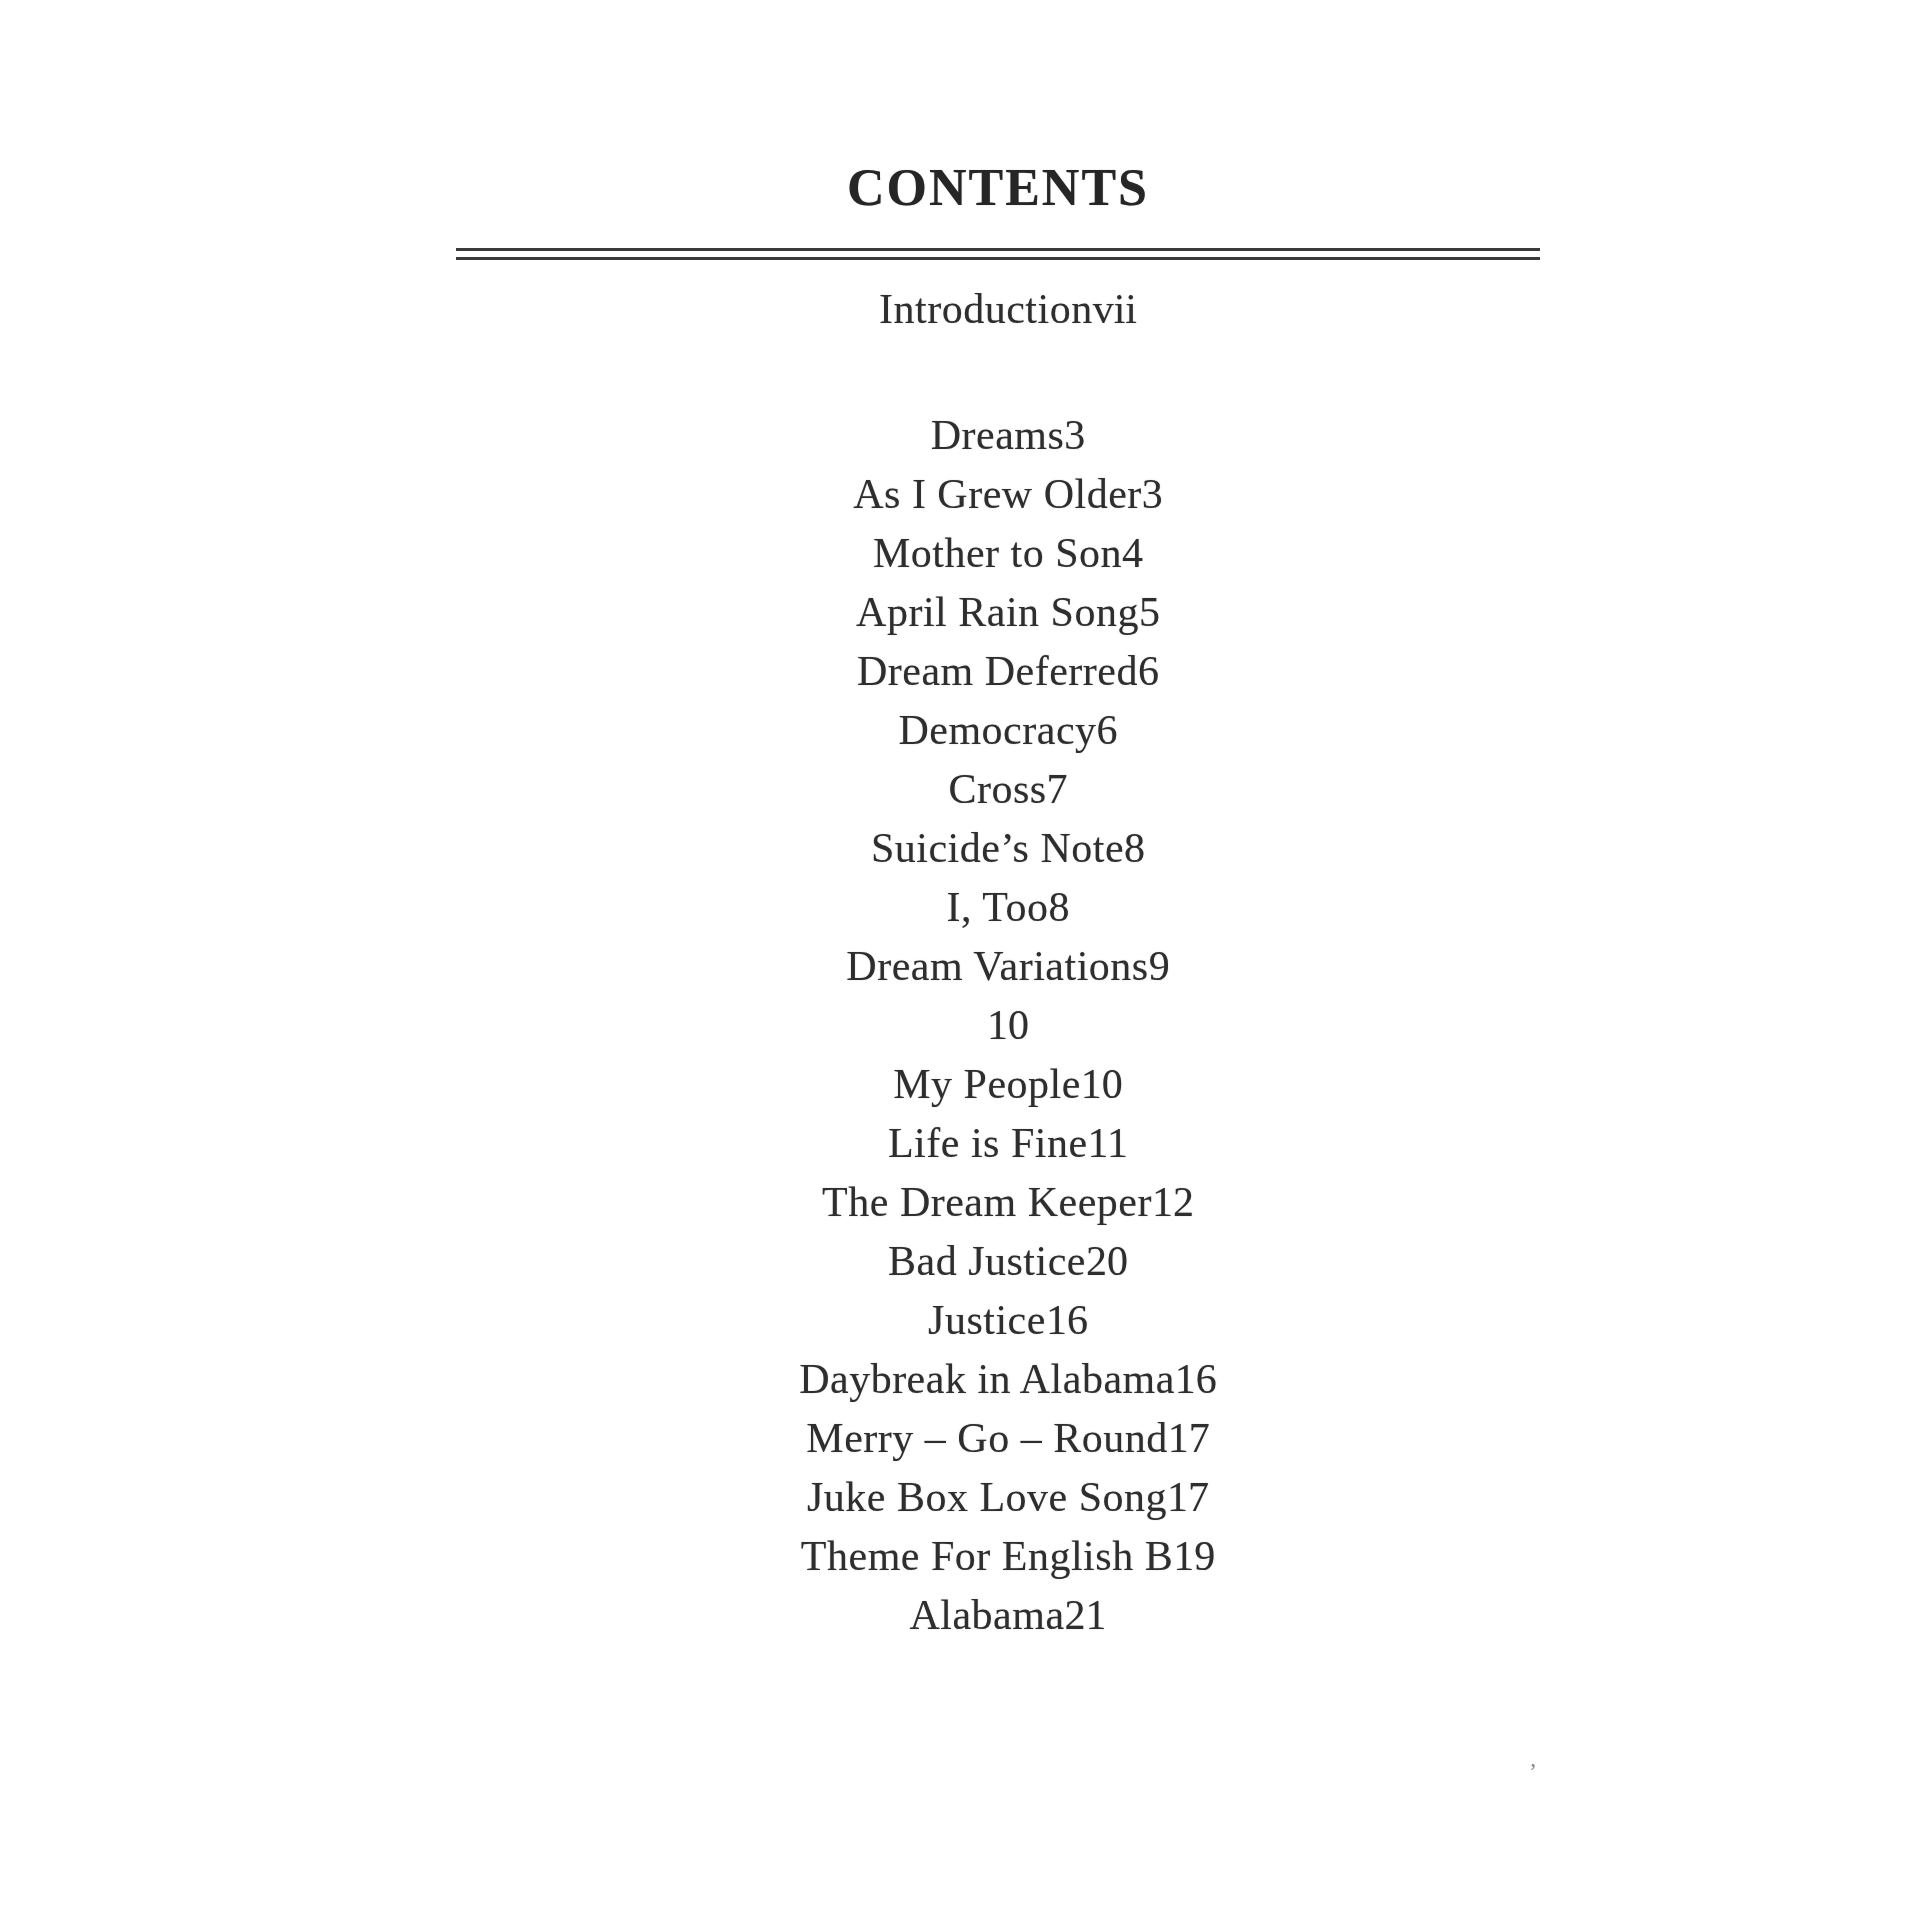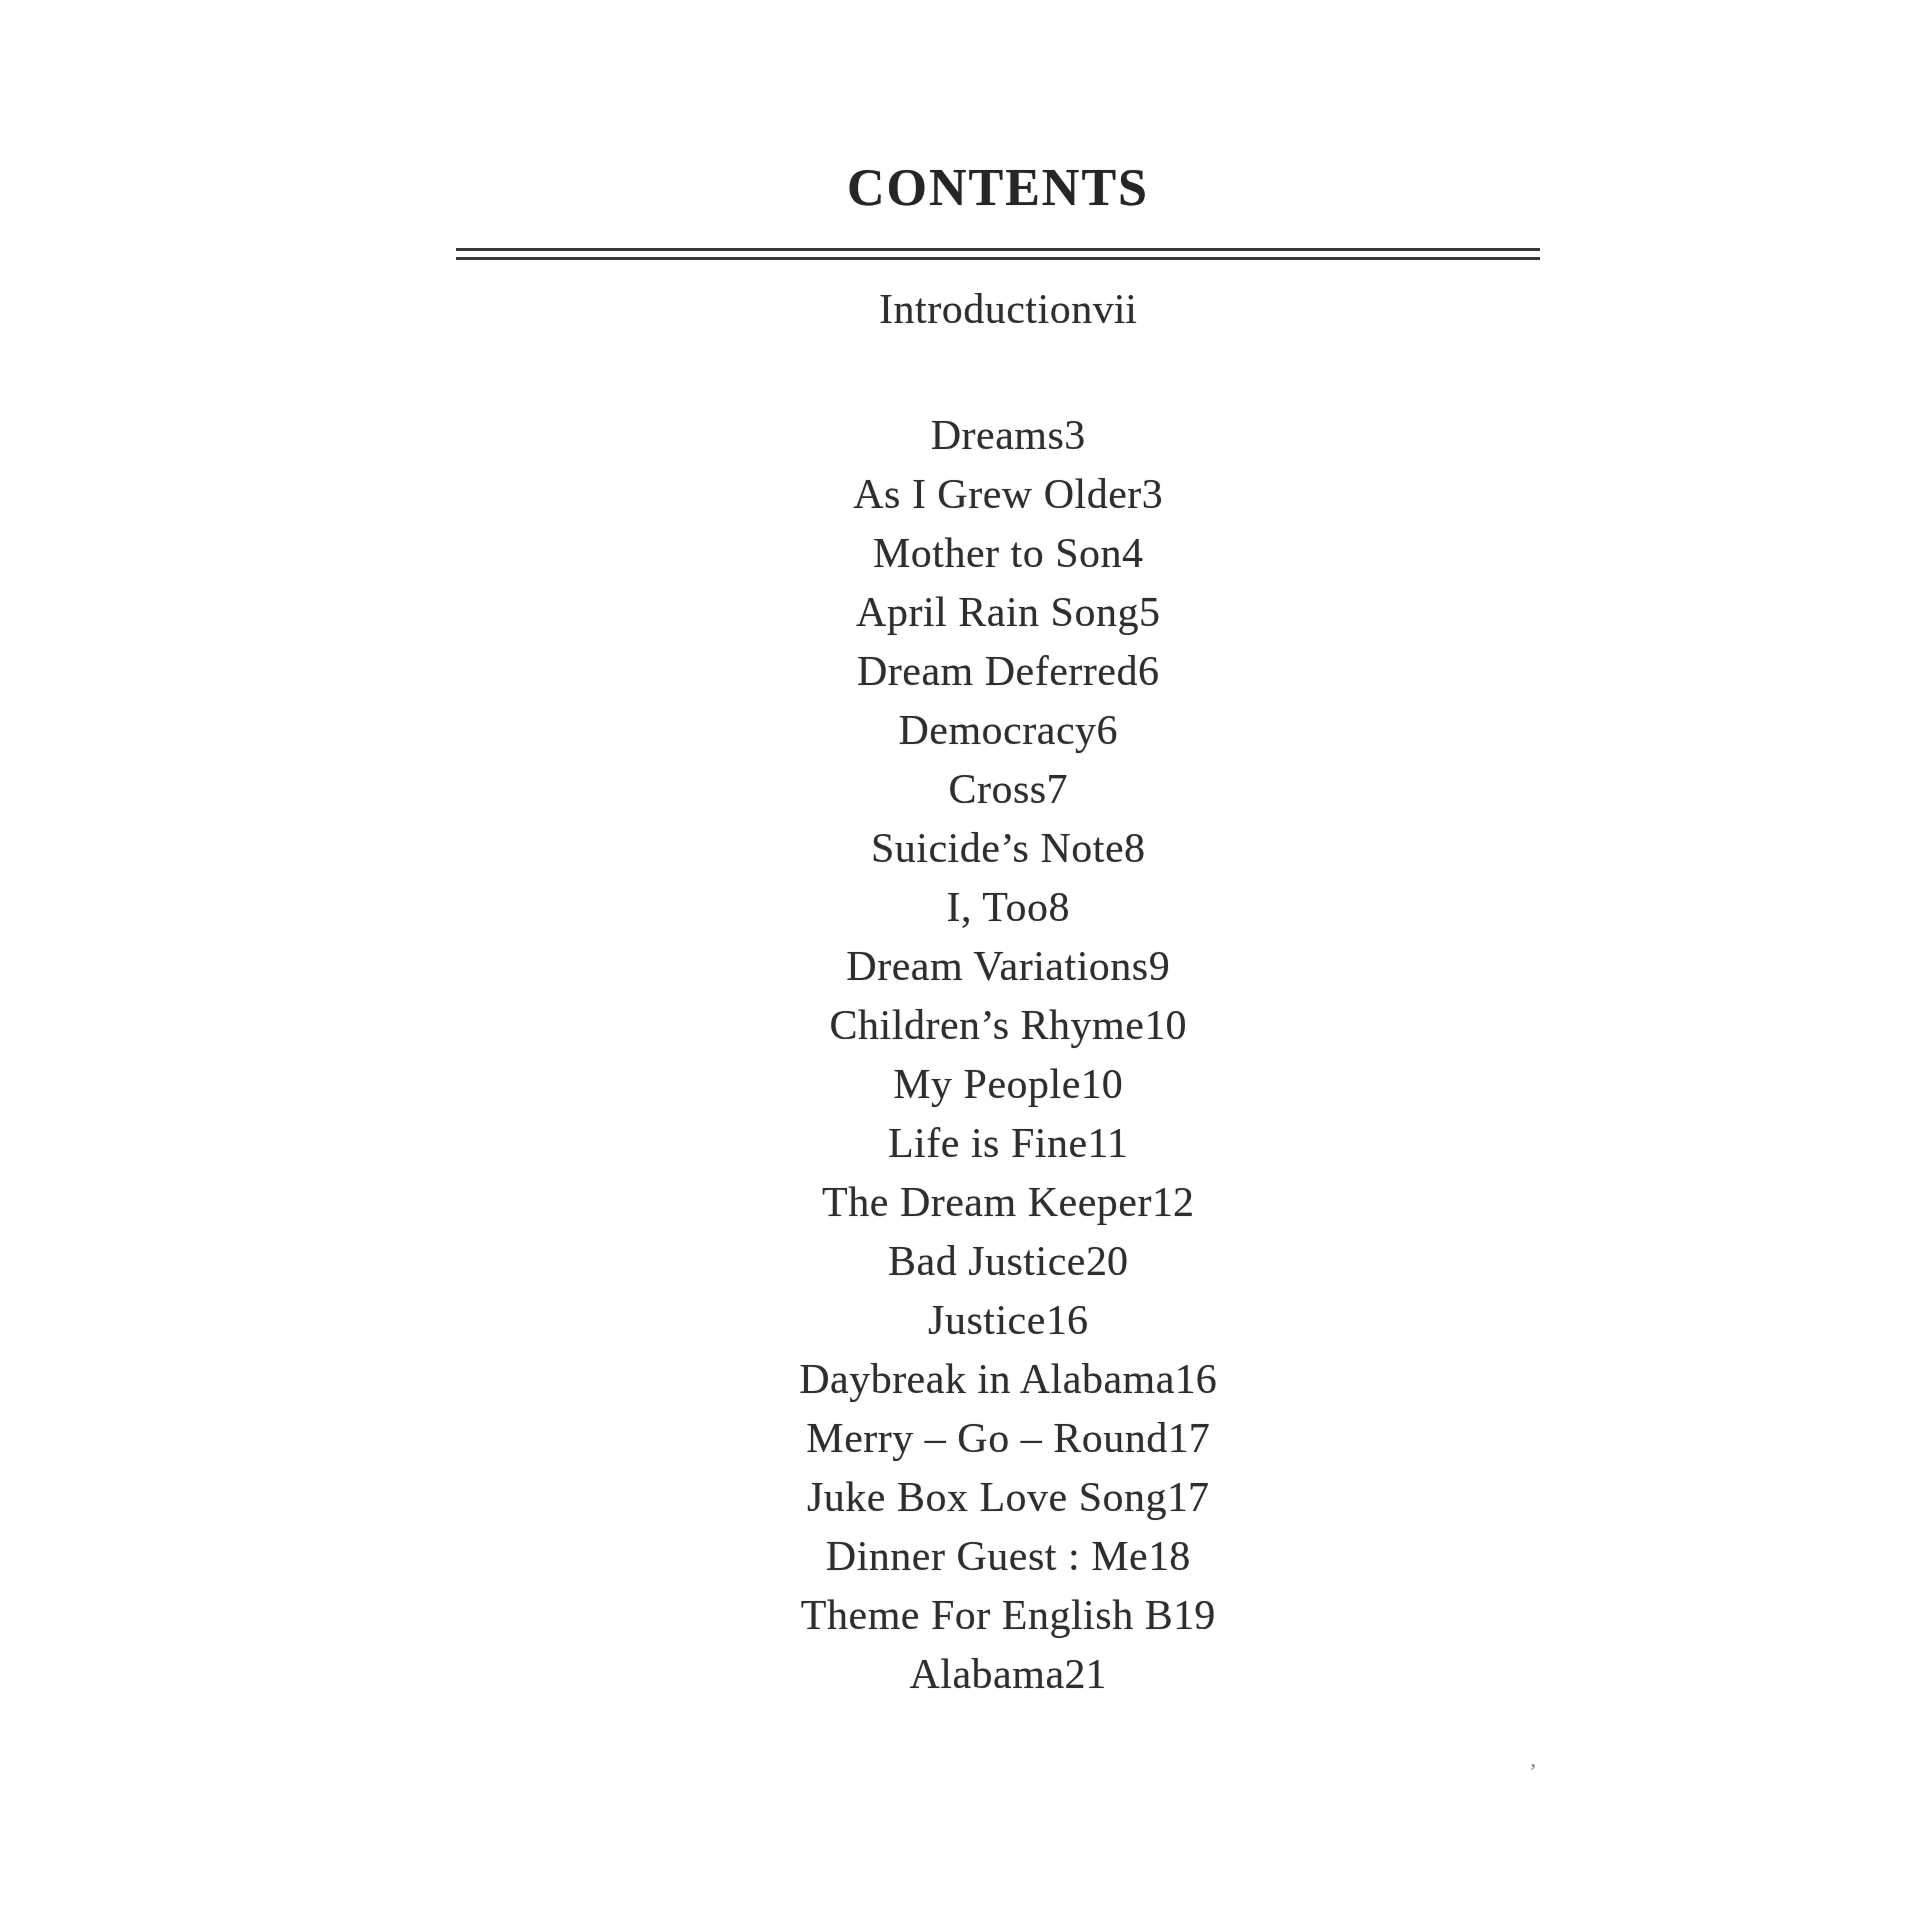--- a/index.html
+++ b/index.html
@@ -138,21 +138,20 @@
     <span class="label">I, Too</span>
     <span class="pagenum">8</span>
   </div>
 
   <div class="row">
     <span class="label">Dream Variations</span>
     <span class="pagenum">9</span>
   </div>
 
   <div class="row">
-    <span class="label">Children’s Rhyme</span>
     <span class="pagenum">10</span>
   </div>
 
   <div class="row">
     <span class="label">My People</span>
     <span class="pagenum">10</span>
   </div>
 
   <div class="row">
     <span class="label">Life is Fine</span>
@@ -183,24 +182,20 @@
   <div class="row">
     <span class="label">Merry – Go – Round</span>
     <span class="pagenum">17</span>
   </div>
 
   <div class="row">
     <span class="label">Juke Box Love Song</span>
     <span class="pagenum">17</span>
   </div>
 
-  <div class="row">
-    <span class="label">Dinner Guest : Me</span>
-    <span class="pagenum">18</span>
-  </div>
 
   <div class="row">
     <span class="label">Theme For English B</span>
     <span class="pagenum">19</span>
   </div>
 
   <div class="row">
     <span class="label">Alabama</span>
     <span class="pagenum">21</span>
   </div>

